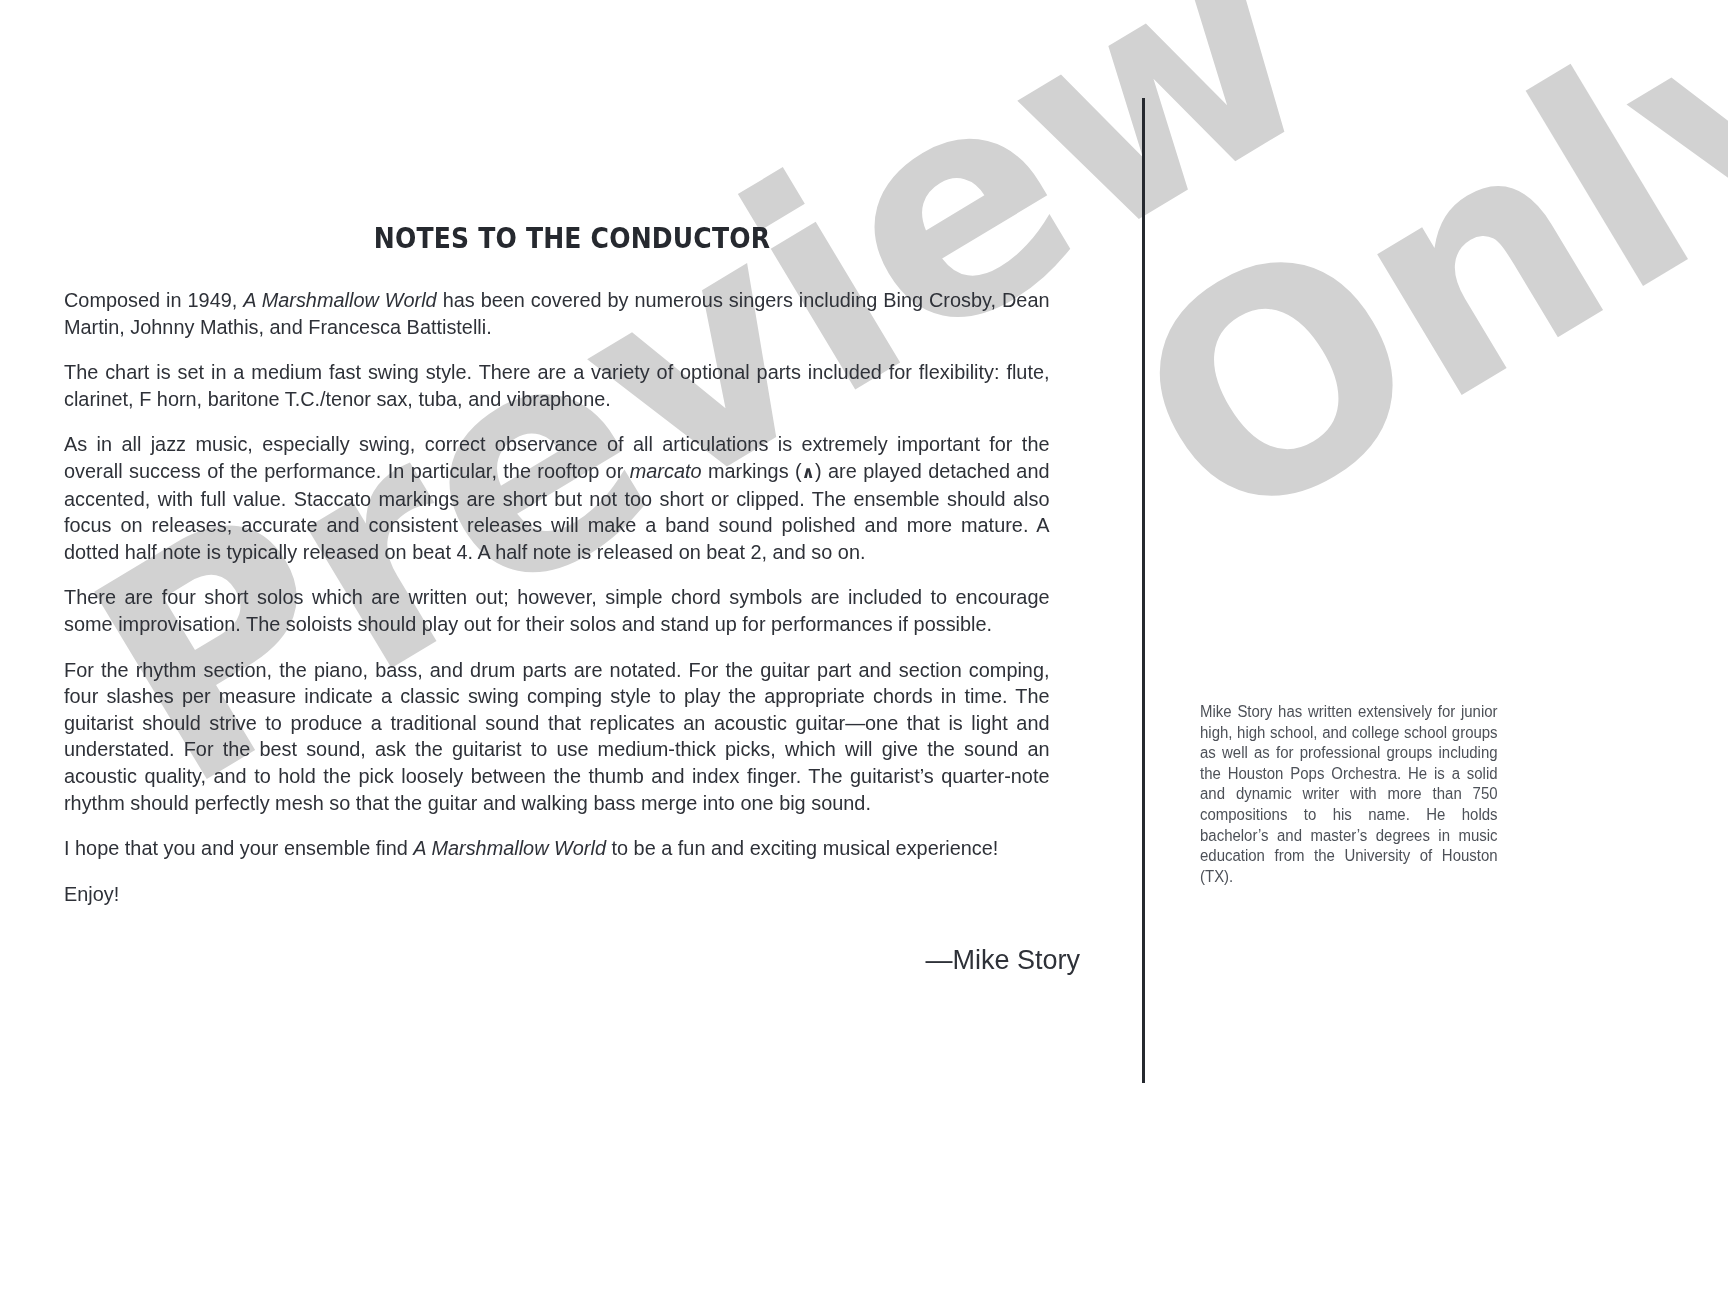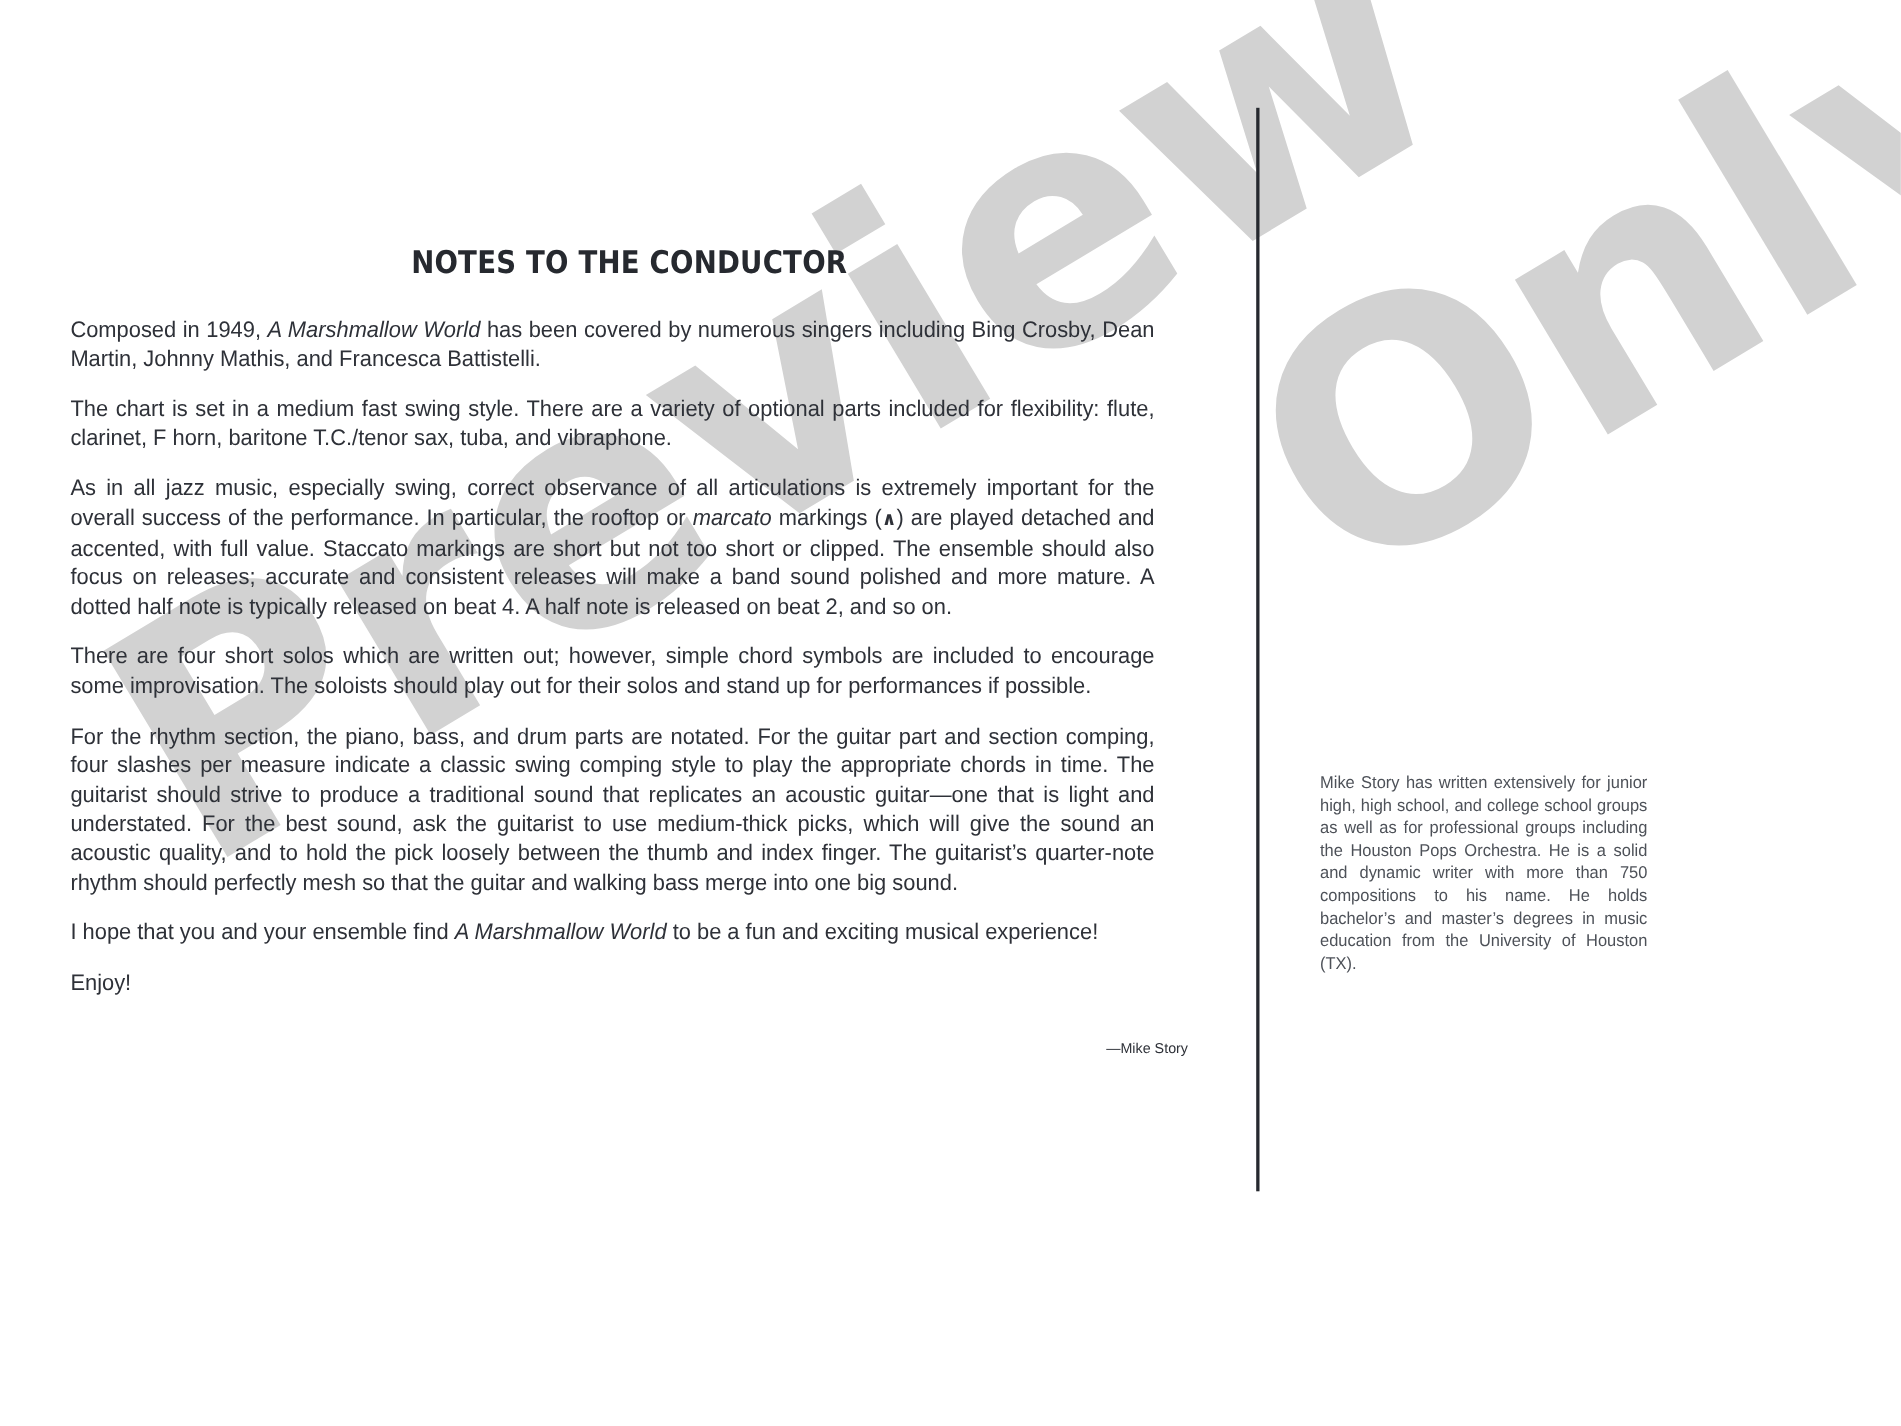--- a/index.html
+++ b/index.html
@@ -96,21 +96,21 @@
   .body-par.last { margin-bottom: 0; }
   .body-par i { font-style: italic; }
   .marcato {
     font-family: "DejaVu Sans", sans-serif;
     font-weight: bold;
     font-size: 17px;
   }
   #signature {
     margin-top: 38px;
     text-align: right;
-    font-size: 13px;
+    font-size: 27px;
     color: #2e3138;
   }
 
   
   #composer-panel {
     position: absolute;
     left: 1200px;
     top: 700px;
     width: 310px;
   }

